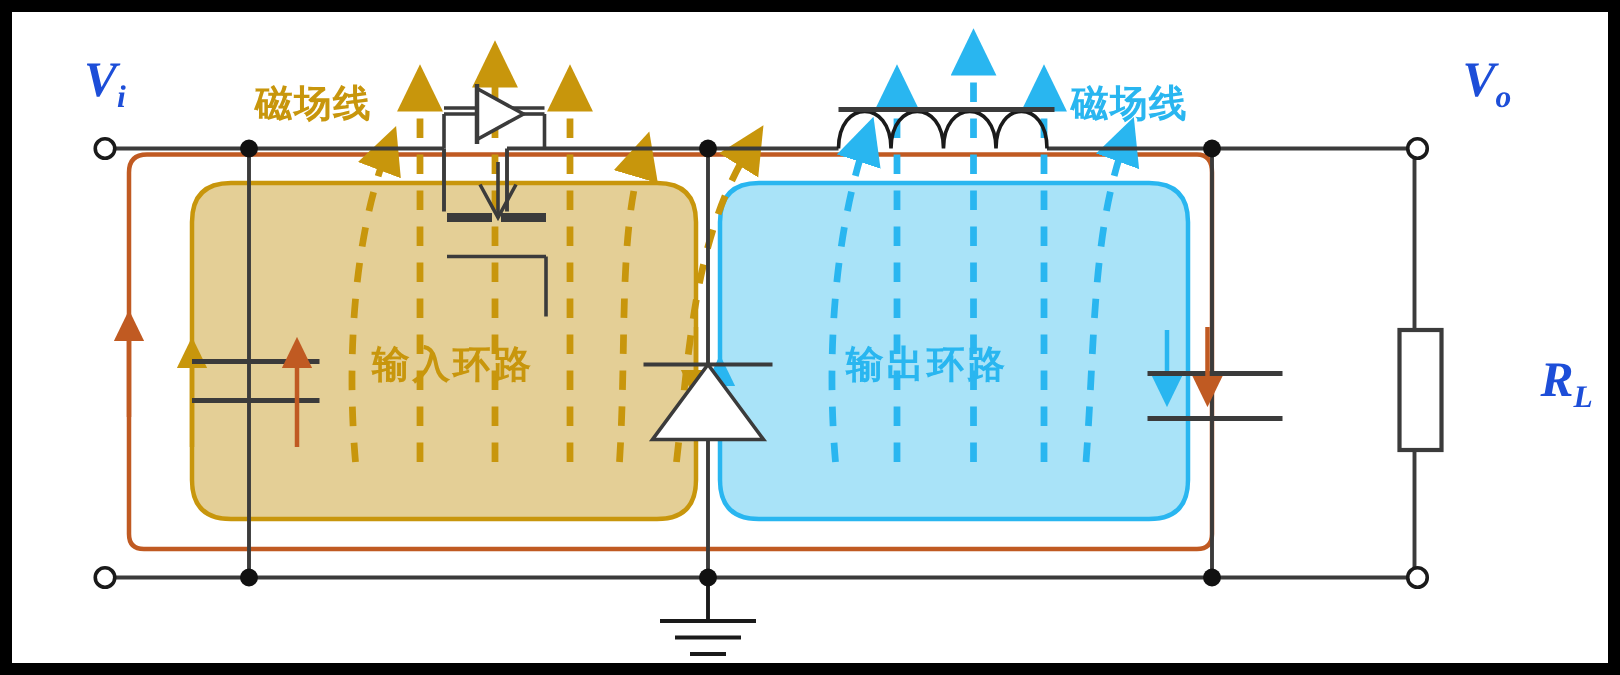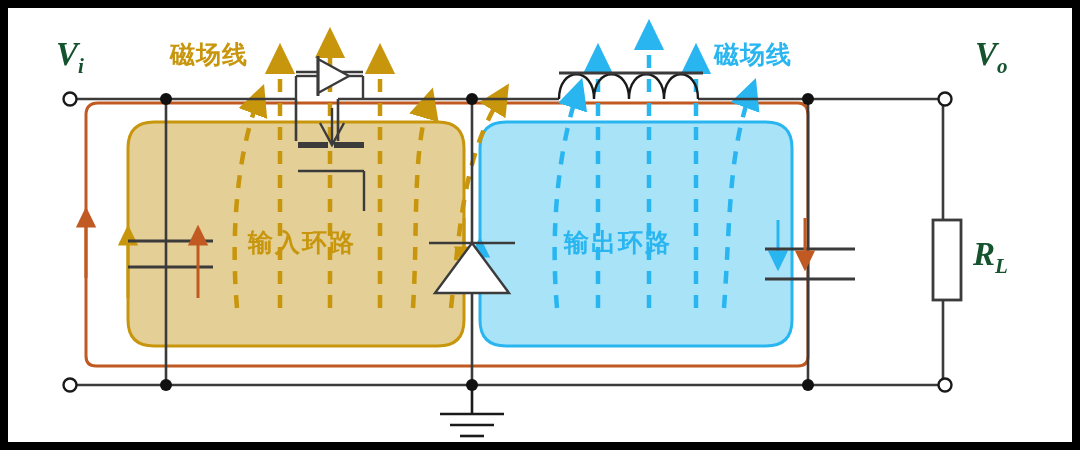--- a/index.html
+++ b/index.html
@@ -10,26 +10,26 @@
     overflow:hidden;
   }
   #canvas{
     position:absolute;left:8px;top:8px;
     width:1064px;height:434px;background:#ffffff;
   }
   svg{position:absolute;left:0;top:0;}
   .lbl{position:absolute;white-space:nowrap;user-select:none;}
   .vlabel{
     font-family:"Liberation Serif", serif;
-    font-style:italic;font-weight:bold;font-size:33px;color:#14532d;
+    font-style:italic;font-weight:bold;font-size:33px;color:#1d4ed8;
   }
   .vlabel sub{font-size:21px;}
   .cnlabel{
     font-family:"DejaVu Sans", sans-serif;
-    font-weight:bold;font-size:25px;letter-spacing:1px;
+    font-weight:bold;font-size:25px;letter-spacing:1px;margin-top:14px;
   }
   .gold{color:#c8960c;}
   .blue{color:#29b6f0;}
   .looplabel{
     font-family:"DejaVu Sans", sans-serif;
     font-weight:bold;font-size:25px;letter-spacing:2px;
   }
 </style>
 </head>
 <body>
@@ -189,21 +189,21 @@
         <circle cx="464" cy="377" r="6" fill="#111"></circle>
         <circle cx="800" cy="91" r="6" fill="#111"></circle>
         <circle cx="800" cy="377" r="6" fill="#111"></circle>
       </g>
     </svg>
 
     <div class="lbl vlabel" style="left:48px;top:28px;"><span>V</span><sub>i</sub></div>
 
     <div class="lbl vlabel" style="left:955px;top:28px;margin-left:12px;"><span>V</span><sub>o</sub></div>
 
-    <div class="lbl vlabel" style="left:965px;top:228px;"><span>R</span><sub>L</sub></div>
+    <div class="lbl vlabel" style="left:1019px;top:228px;"><span>R</span><sub>L</sub></div>
 
     <div class="lbl cnlabel gold" style="left:162px;top:30px;">磁场线</div>
 
     <div class="lbl cnlabel blue" style="left:706px;top:30px;">磁场线</div>
 
     <div class="lbl looplabel blue" style="left:556px;top:218px;">输出环路</div>
 
     <div class="lbl looplabel gold" style="left:240px;top:218px;">输入环路</div>
 
   </div>

